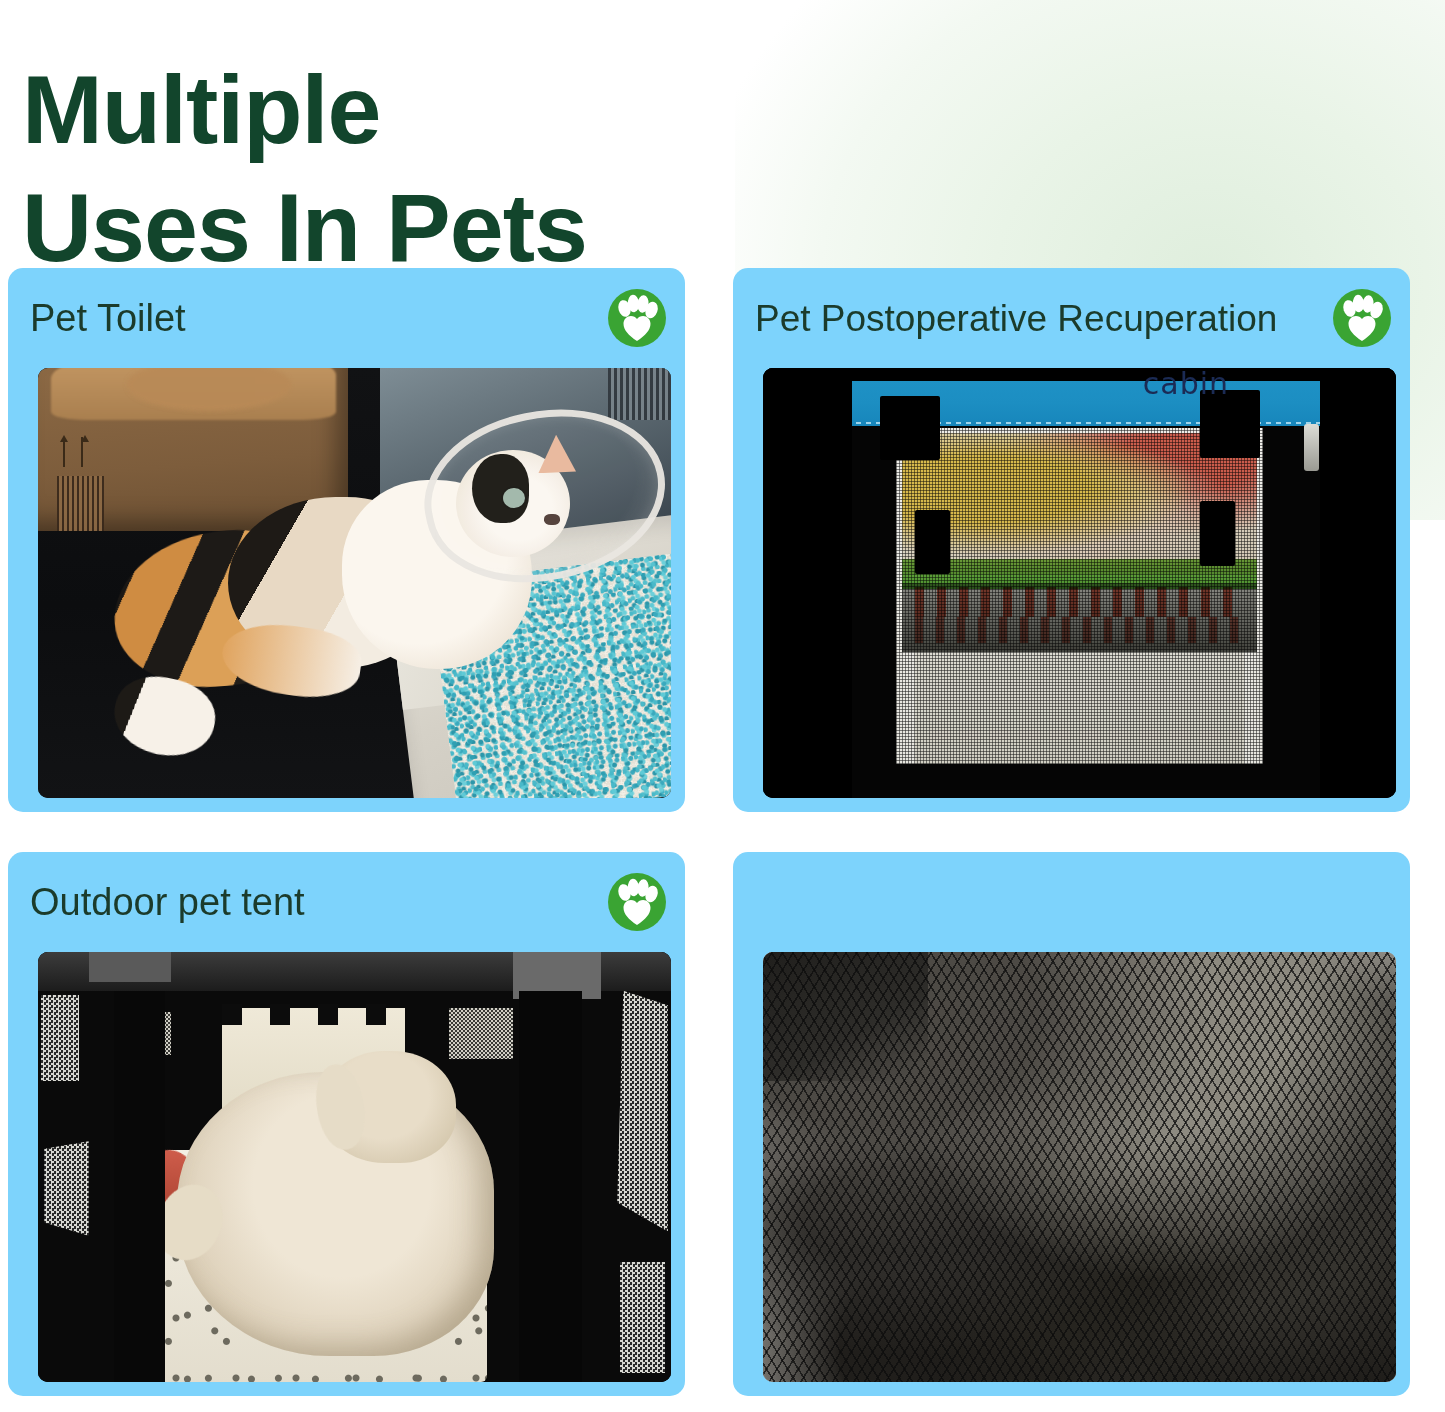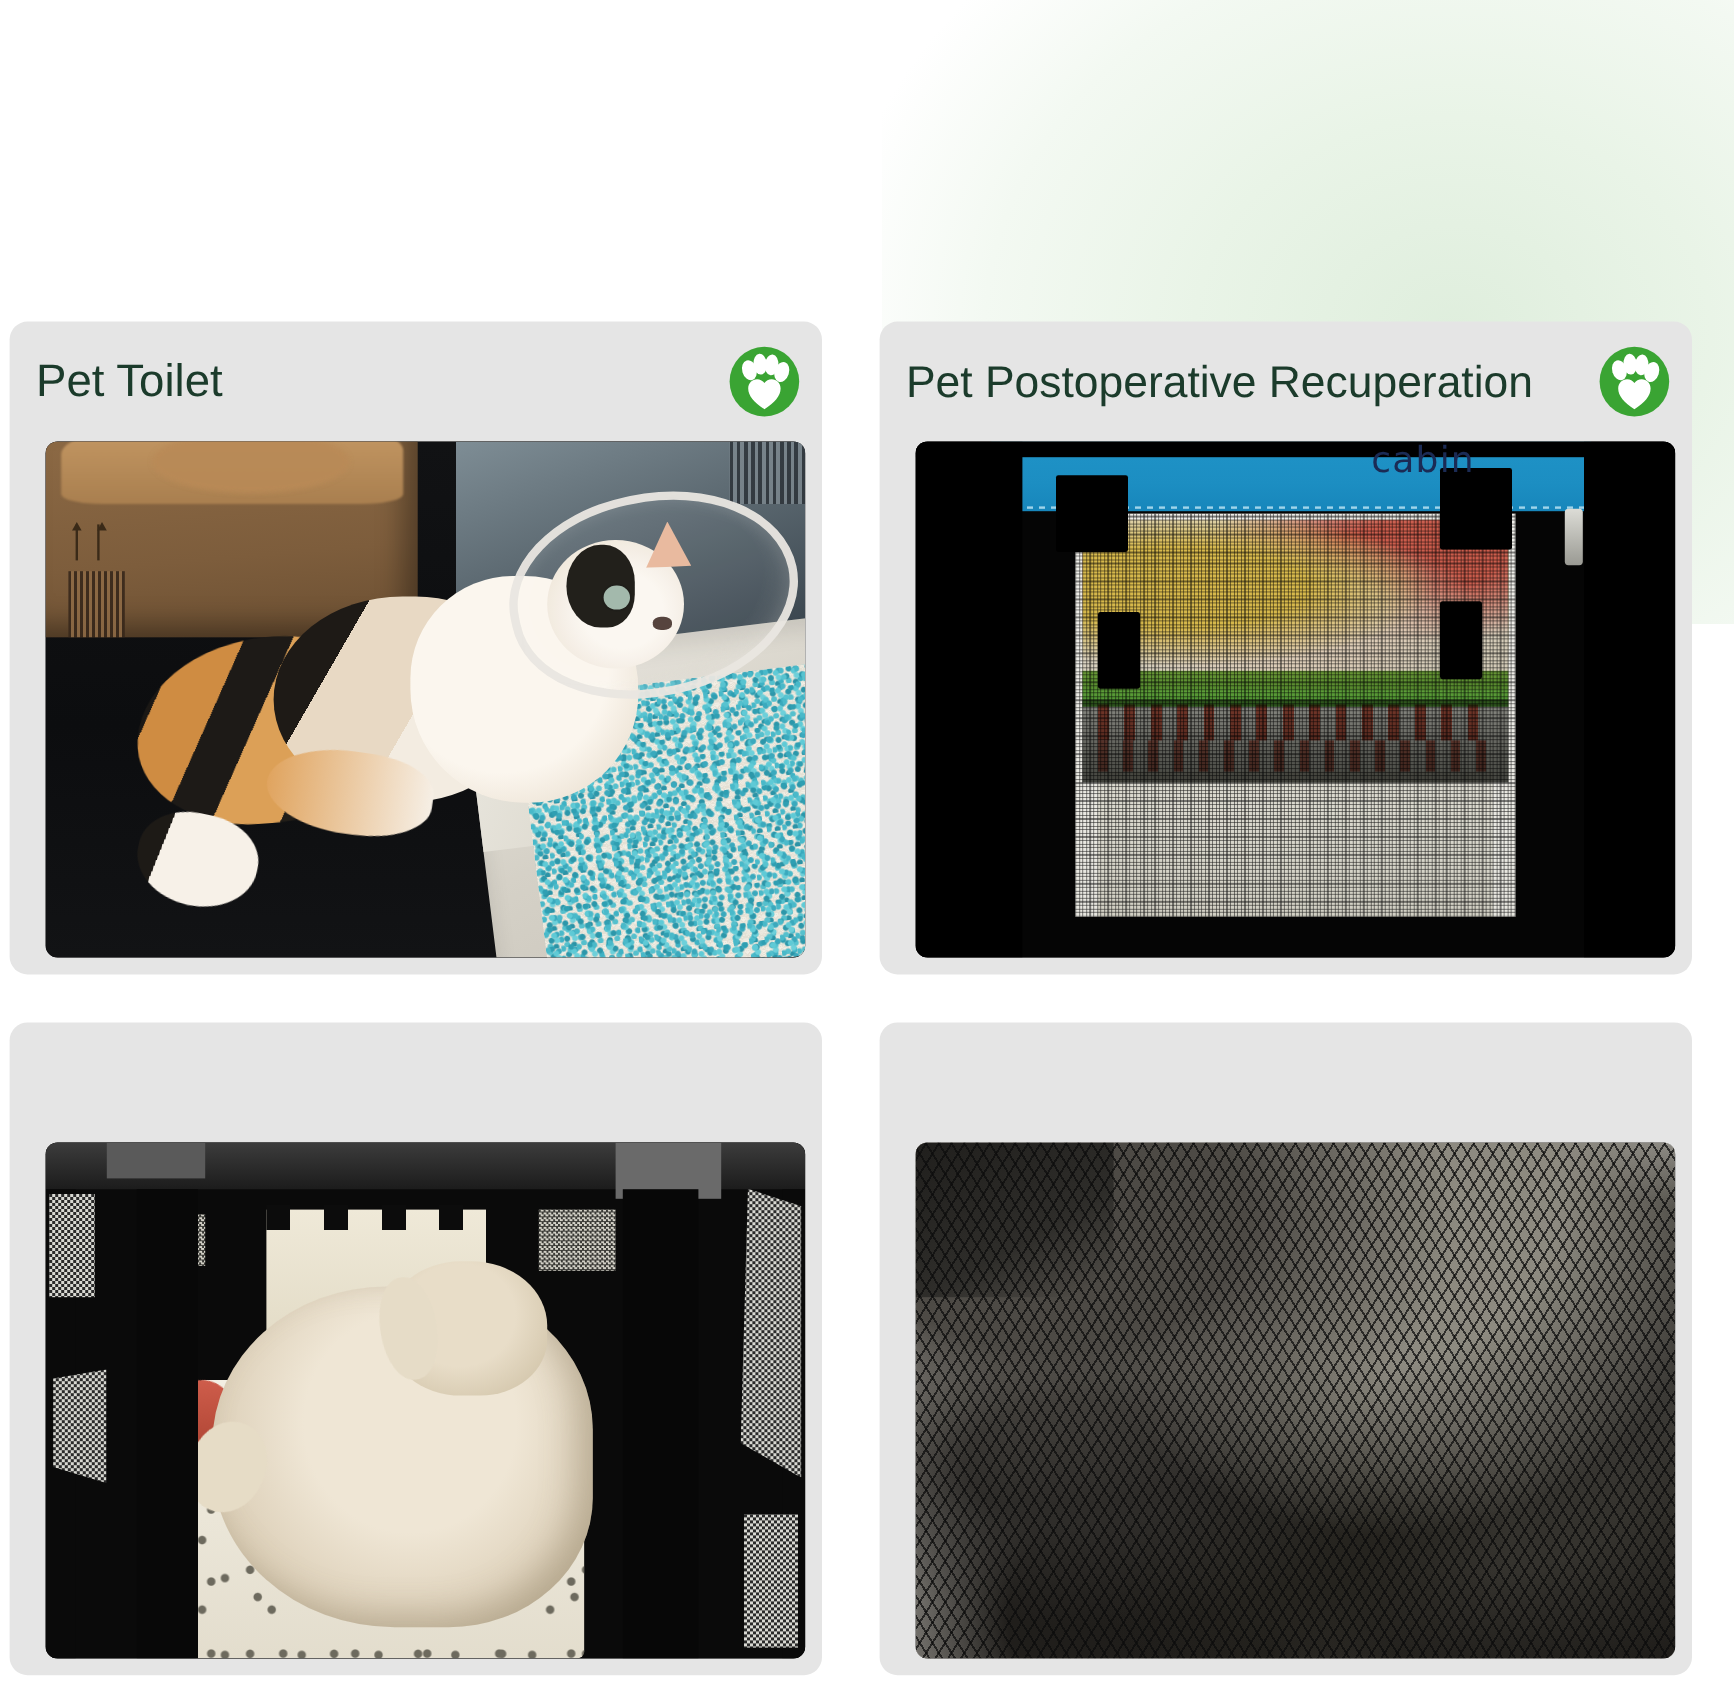--- a/index.html
+++ b/index.html
@@ -34,21 +34,21 @@
   #cards{
     position:absolute;left:8px;top:268px;
     width:1429px;
     display:grid;
     grid-template-columns:677px 677px;
     grid-template-rows:544px 544px;
     column-gap:48px;
     row-gap:40px;
   }
   .card{
-    background:#e5e5e5;
+    background:#7dd3fc;
     border-radius:15px;
     position:relative;
     overflow:hidden;
   }
   .card-head{
     height:100px;
     display:flex;align-items:center;
     padding:0 18px 0 22px;
   }
   .card-title{
@@ -291,20 +291,22 @@
   .p4 .corner{position:absolute;left:0;top:0;width:26%;height:30%;
     background:linear-gradient(150deg,#1b1a18 0%,#2b2a27 60%,rgba(0,0,0,0) 92%);opacity:.9;}
 </style>
 </head>
 <body>
 
 <div id="page">
 
   <div id="bg-glow"></div>
 
+  <h1 id="headline">Multiple
+Uses In Pets</h1>
 
   <div id="cards">
 
     <div class="card">
       <div class="card-head">
         <span class="card-title">Pet Toilet</span>
         <svg class="paw" viewBox="0 0 60 60">
           <circle cx="30" cy="30" r="29" fill="#3aa433"></circle>
           <ellipse cx="17.5" cy="20.5" rx="6" ry="8.5" fill="#fff" transform="rotate(-16 17.5 20.5)"></ellipse>
           <ellipse cx="26.5" cy="15.5" rx="5.6" ry="8.7" fill="#fff" transform="rotate(-5 26.5 15.5)"></ellipse>
@@ -372,20 +374,31 @@
             <div class="sidepanelR"></div>
           <div class="vigL"></div>
             <div class="vigR"></div>
             <div class="vigT"></div>
           <div class="cabin-word">cabin</div>
         </div>
       </div>
     </div>
 
     <div class="card">
+      <div class="card-head">
+        <span class="card-title">Outdoor pet tent</span>
+        <svg class="paw" viewBox="0 0 60 60">
+          <circle cx="30" cy="30" r="29" fill="#3aa433"></circle>
+          <ellipse cx="17.5" cy="20.5" rx="6" ry="8.5" fill="#fff" transform="rotate(-16 17.5 20.5)"></ellipse>
+          <ellipse cx="26.5" cy="15.5" rx="5.6" ry="8.7" fill="#fff" transform="rotate(-5 26.5 15.5)"></ellipse>
+          <ellipse cx="36" cy="16" rx="5.6" ry="8.7" fill="#fff" transform="rotate(6 36 16)"></ellipse>
+          <ellipse cx="44.5" cy="22" rx="6" ry="8.5" fill="#fff" transform="rotate(18 44.5 22)"></ellipse>
+          <path d="M30 53c-8.5-5.5-13.5-11-13.5-17.2 0-4.6 3.4-7.8 7.4-7.8 2.6 0 4.7 1.3 6.1 3.1 1.4-1.8 3.5-3.1 6.1-3.1 4 0 7.4 3.2 7.4 7.8C43.5 42 38.5 47.5 30 53z" fill="#fff"></path>
+        </svg>
+      </div>
       <div class="photo-wrap">
         <div class="photo p3">
           <div class="topbar"></div>
             <div class="topgrey"></div>
             <div class="topgrey2"></div>
           <div class="window"></div>
             <div class="wintabs"></div>
             <div class="winmesh"></div>
           <div class="sidepatch"></div>
             <div class="sidepatch2"></div>

